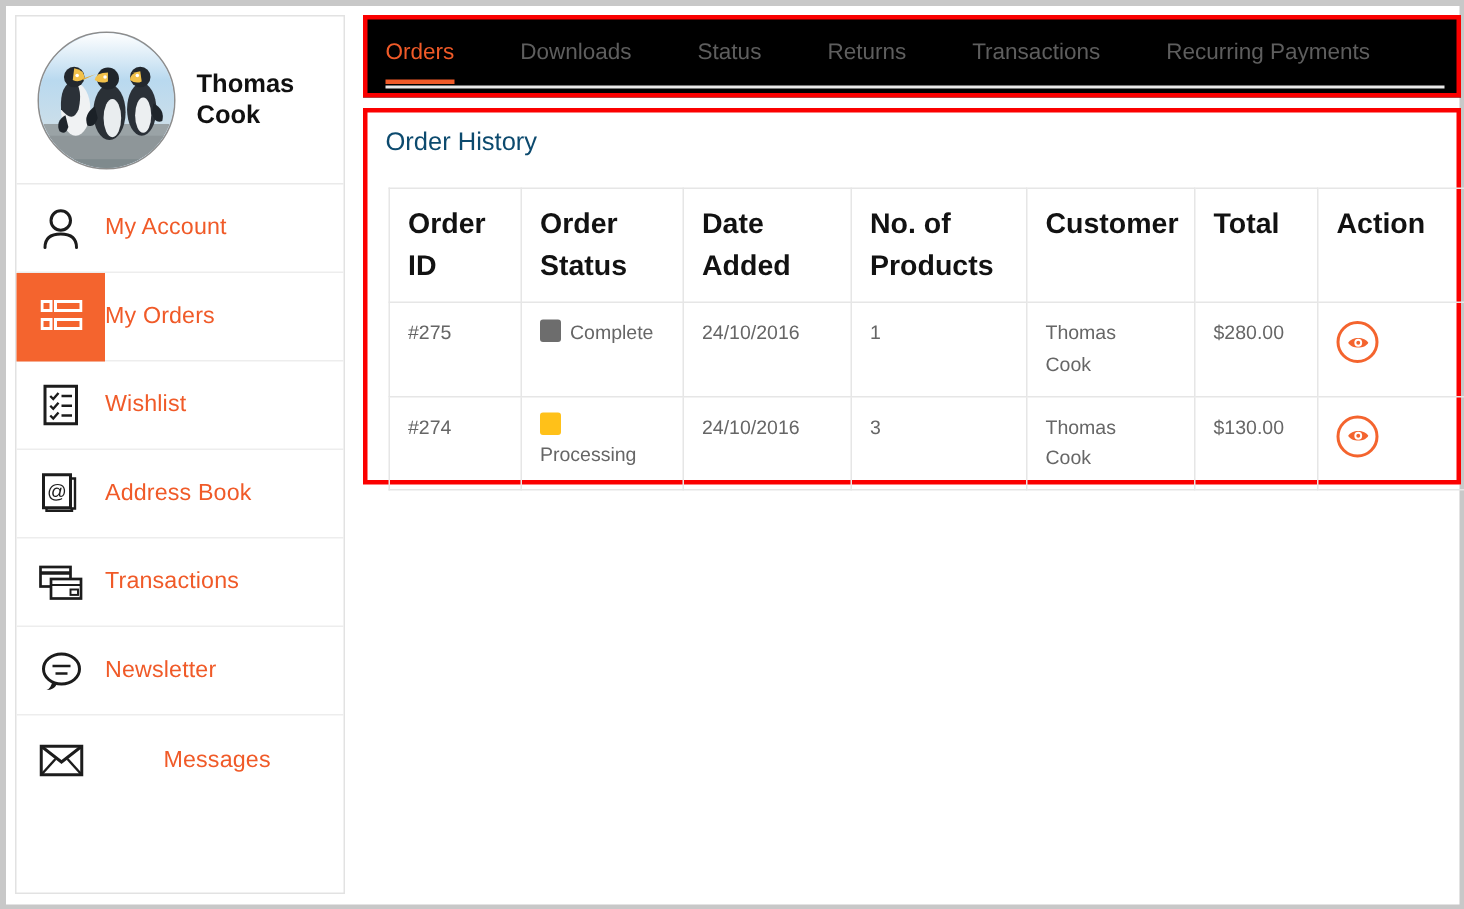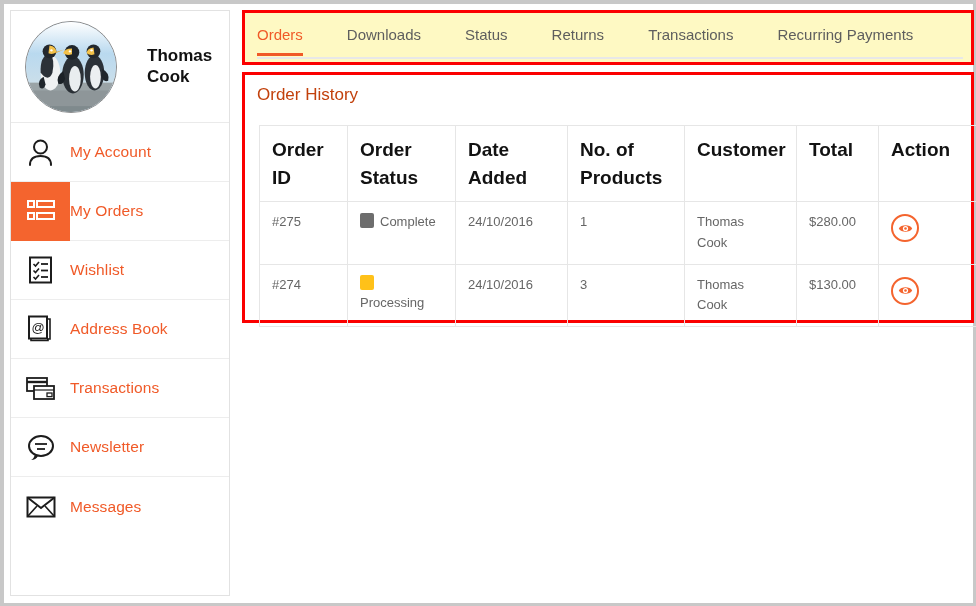--- a/index.html
+++ b/index.html
@@ -23,21 +23,21 @@
     position: absolute;
     left: 6px; top: 6px;
     width: 220px; height: 586px;
     background: #ffffff;
     border: 1px solid #e2e2e2;
   }
   .profile {
     height: 112px;
     display: flex;
     align-items: center;
-    gap: 30px;
+    gap: 14px;
     padding-left: 14px;
     border-bottom: 1px solid #eaeaea;
   }
   .avatar {
     width: 92px; height: 92px;
     border-radius: 50%;
     border: 1px solid #8d8d8d;
     overflow: hidden;
     flex: none;
     position: relative;
@@ -53,21 +53,21 @@
   }
 
   .nav-item {
     height: 59px;
     display: flex;
     align-items: center;
     border-bottom: 1px solid #ededed;
     cursor: pointer;
     position: relative;
   }
-  .nav-item:last-child { border-bottom: none; }
+  .nav-item:last-child { border-bottom: none; gap: 39px; }
   .nav-ico {
     width: 59px; height: 59px;
     flex: none;
     display: flex;
     align-items: center;
     justify-content: center;
   }
   .nav-ico svg { display: block; }
   .nav-label {
     font-size: 15.5px;
@@ -76,21 +76,21 @@
   }
   .nav-item.active .nav-ico { background: #f4642e; }
   .nav-item.active .nav-label { color: #f05a28; }
 
   
   #tabs-box {
     position: absolute;
     left: 238px; top: 6px;
     width: 732px; height: 55px;
     border: 3px solid #fb0000;
-    background: #fef9c3;
+    background: #000000;
   }
   .tabs {
     position: absolute;
     left: 12px; right: 8px; top: 5px;
     height: 41px;
     display: flex;
     align-items: flex-start;
     border-bottom: 2px solid #e8e8e8;
   }
   .tab {
@@ -114,21 +114,21 @@
   
   #panel-box {
     position: absolute;
     left: 238px; top: 68px;
     width: 732px; height: 251px;
     border: 3px solid #fb0000;
     background: #ffffff;
   }
   .panel-title {
     font-size: 17px;
-    color: #c2410c;
+    color: #0c4a6e;
     padding: 10px 0 0 12px;
     height: 40px;
   }
   table.orders {
     position: absolute;
     left: 14px;
     top: 50px;
     width: 702px;
     border-collapse: collapse;
     table-layout: fixed;

